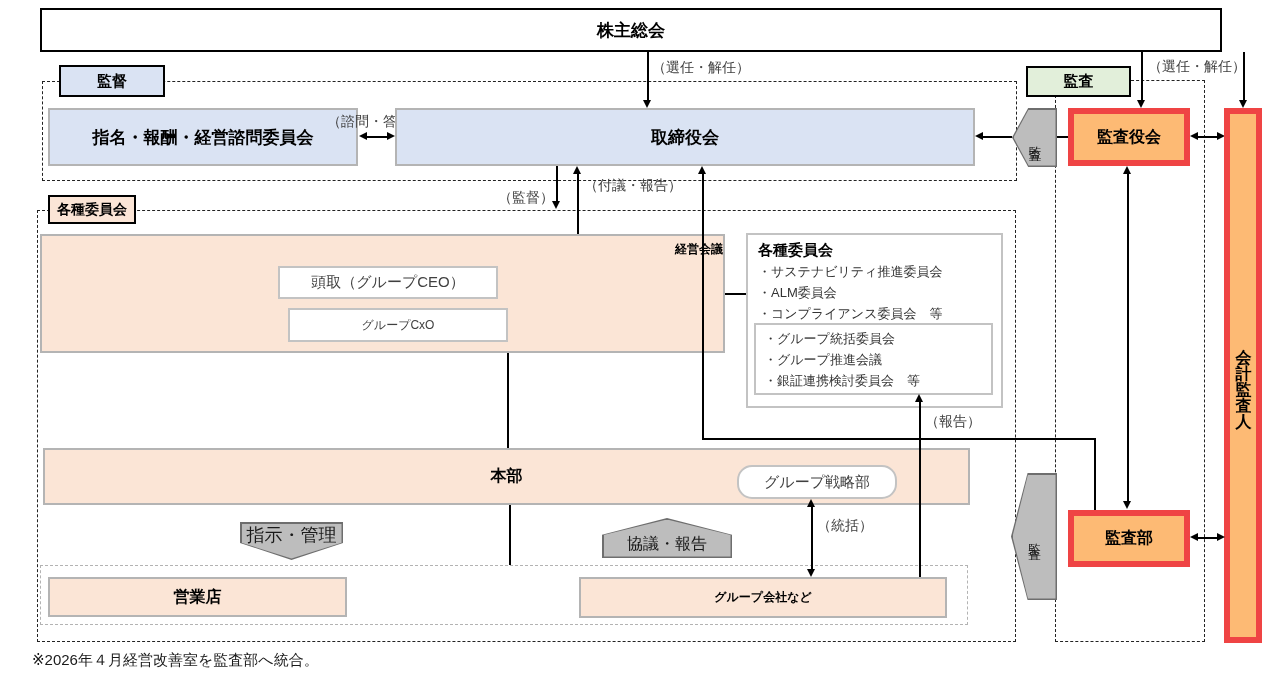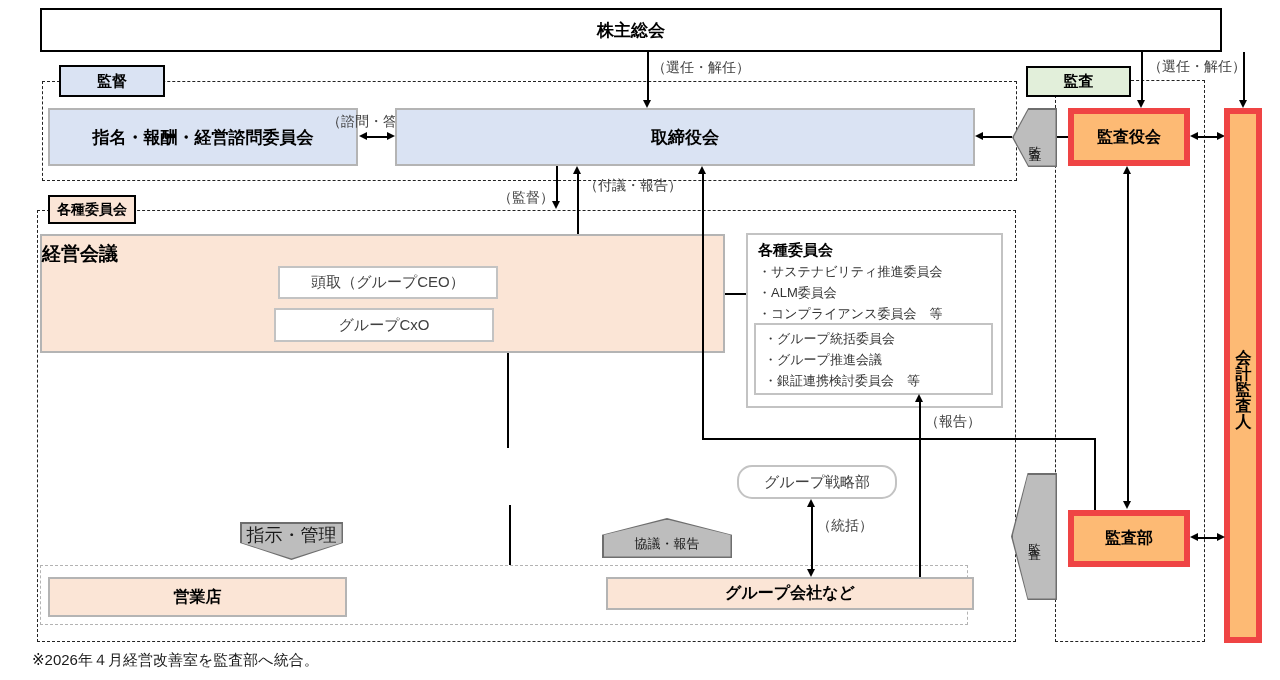--- a/index.html
+++ b/index.html
@@ -91,24 +91,24 @@
   <div class="abs flexc peach tagbox" style="left:48px;top:195px;width:88px;height:29px;font-size:14px;background:#fbe5d6;">各種委員会</div>
 
   <div class="vline" style="left:556px;top:166px;height:36px;"></div>
   <div class="ah ah-down" style="left:552px;top:201px;"></div>
   <div class="lbl" style="left:498px;top:189px;">（監督）</div>
   <div class="vline" style="left:577px;top:173px;height:62px;"></div>
   <div class="ah ah-up" style="left:573px;top:166px;"></div>
   <div class="lbl" style="left:584px;top:177px;">（付議・報告）</div>
 
   <div class="abs peach" style="left:40px;top:234px;width:685px;height:119px;">
-    <div class="bold" style="text-align:left;font-size:19px;padding-top:5px;">経営会議</div>
+    <div class="bold" style="text-align:right;font-size:12px;padding-top:5px;">経営会議</div>
   </div>
   <div class="abs flexc whitebox" style="left:278px;top:266px;width:220px;height:33px;font-size:15px;">頭取（グループCEO）</div>
-  <div class="abs flexc whitebox" style="left:274px;top:308px;width:220px;height:34px;font-size:15px;">グループCxO</div>
+  <div class="abs flexc whitebox" style="left:288px;top:308px;width:220px;height:34px;font-size:12px;">グループCxO</div>
 
   <div class="hline" style="left:725px;top:293px;width:21px;"></div>
 
   <div class="abs" style="left:746px;top:233px;width:257px;height:175px;background:#fff;border:2px solid #c3c3c3;">
     <div class="bold" style="font-size:15px;padding:6px 0 1px 10px;">各種委員会</div>
     <div class="bullets" style="padding-left:10px;">
       <div>・サステナビリティ推進委員会</div>
       <div>・ALM委員会</div>
       <div>・コンプライアンス委員会　等</div>
     </div>
@@ -116,20 +116,21 @@
   <div class="abs" style="left:754px;top:323px;width:239px;height:72px;background:#fff;border:2px solid #c3c3c3;">
     <div class="bullets" style="padding:3px 0 0 8px;">
       <div>・グループ統括委員会</div>
       <div>・グループ推進会議</div>
       <div>・銀証連携検討委員会　等</div>
     </div>
   </div>
 
   <div class="vline" style="left:507px;top:353px;height:95px;"></div>
 
+  <div class="abs flexc peach bold" style="left:43px;top:448px;width:927px;height:57px;font-size:16px;">本部</div>
   <div class="abs flexc whitebox" style="left:737px;top:465px;width:160px;height:34px;font-size:15px;border-radius:15px;">グループ戦略部</div>
 
   <div class="vline" style="left:919px;top:401px;height:176px;"></div>
   <div class="ah ah-up" style="left:915px;top:394px;"></div>
   <div class="lbl" style="left:925px;top:413px;">（報告）</div>
 
   <div class="vline" style="left:702px;top:173px;height:266px;"></div>
   <div class="ah ah-up" style="left:698px;top:166px;"></div>
   <div class="hline" style="left:702px;top:438px;width:393px;"></div>
   <div class="vline" style="left:1094px;top:438px;height:72px;"></div>
@@ -138,25 +139,25 @@
   <div class="ah ah-up" style="left:807px;top:499px;"></div>
   <div class="ah ah-down" style="left:807px;top:569px;"></div>
   <div class="lbl" style="left:817px;top:517px;">（統括）</div>
 
   <div class="vline" style="left:509px;top:505px;height:60px;"></div>
 
   <div class="pent-outer clip-down" style="left:240px;top:522px;width:103px;height:38px;">
     <div class="pent-inner clip-down" style="font-size:18px;padding-bottom:12px;">指示・管理</div>
   </div>
   <div class="pent-outer clip-up" style="left:602px;top:518px;width:130px;height:40px;">
-    <div class="pent-inner clip-up" style="font-size:13px;padding-top:12px;font-family:Liberation Mono, monospace;">協議・報告</div>
+    <div class="pent-inner clip-up" style="font-size:16px;padding-top:12px;font-family:Liberation Mono, monospace;">協議・報告</div>
   </div>
 
   <div class="abs flexc peach bold" style="left:48px;top:577px;width:299px;height:40px;font-size:16px;">営業店</div>
-  <div class="abs flexc peach bold" style="left:606px;top:577px;width:368px;height:33px;font-size:16px;">グループ会社など</div>
+  <div class="abs flexc peach bold" style="left:579px;top:577px;width:368px;height:41px;font-size:12px;">グループ会社など</div>
 
   <div class="pent-outer clip-left" style="left:1011px;top:473px;width:46px;height:127px;">
     <div class="pent-inner clip-left vtext" style="font-size:13px;letter-spacing:4px;">監査</div>
   </div>
 
   <div class="abs flexc green bold" style="left:1068px;top:510px;width:122px;height:57px;font-size:16px;">監査部</div>
   <div class="hline" style="left:1194px;top:537px;width:26px;"></div>
   <div class="ah ah-left" style="left:1190px;top:533px;"></div>
   <div class="ah ah-right" style="left:1217px;top:533px;"></div>
 

